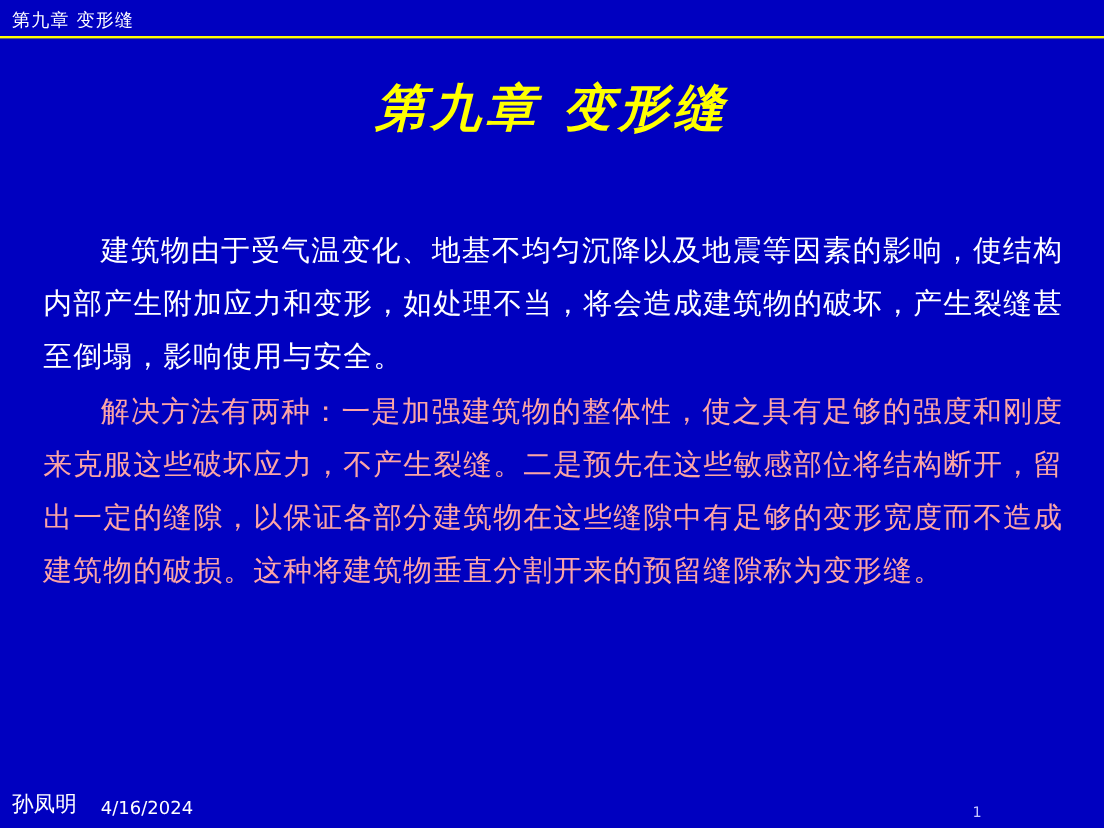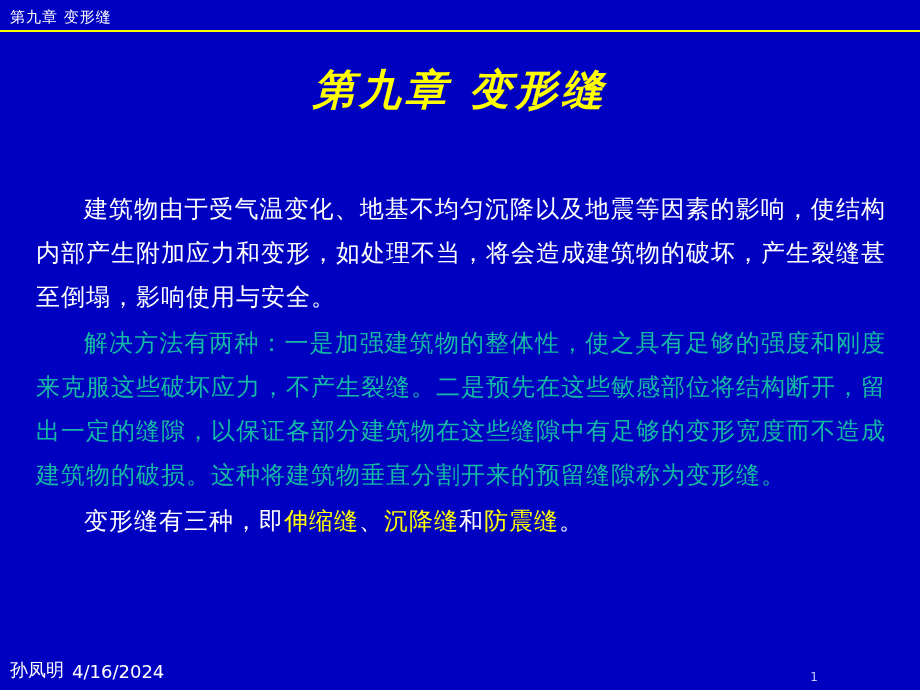--- a/index.html
+++ b/index.html
@@ -73,25 +73,25 @@
     position: absolute;
     left: 10px;
     bottom: 8px;
     color: #FFFFFF;
     font-family: "DejaVu Serif", serif;
     font-size: 18px;
     white-space: nowrap;
   }
   .footer-date {
     position: absolute;
-    left: 72px;
+    left: 84px;
     bottom: 8px;
     color: #FFFFFF;
     font-family: "DejaVu Sans", sans-serif;
-    font-size: 18px;
+    font-size: 15px;
     white-space: nowrap;
     text-align: center;
   }
   .footer-page {
     position: absolute;
     right: 12px;
     bottom: 6px;
     color: #C8C8FF;
     font-family: "DejaVu Sans", sans-serif;
     font-size: 12px;
@@ -102,21 +102,20 @@
 
 <div class="slide">
 
   <div class="header">第九章  变形缝</div>
   <div class="header-rule"></div>
 
   <div class="title">第九章  变形缝</div>
 
   <div class="body-text">
     <p class="para" id="para-1"><span style="color: rgb(255, 255, 255);">建筑物由于受气温变化、地基不均匀沉降以及地震等因素的影响，使结构内部产生附加应力和变形，如处理不当，将会造成建筑物的破坏，产生裂缝甚至倒塌，影响使用与安全。</span></p>
-    <p class="para" id="para-2"><span style="color: #14b8a6;">解决方法有两种：一是加强建筑物的整体性，使之具有足够的强度和刚度来克服这些破坏应力，不产生裂缝。二是预先在这些敏感部位将结构断开，留出一定的缝隙，以保证各部分建筑物在这些缝隙中有足够的变形宽度而不造成建筑物的破损。这种将建筑物垂直分割开来的预留缝隙称为变形缝。</span></p>
-    <p class="para" id="para-3"><span style="color: rgb(255, 255, 255);">变形缝有三种，即</span><span style="color: rgb(255, 255, 0);">伸缩缝</span><span style="color: rgb(255, 255, 255);">、</span><span style="color: rgb(255, 255, 0);">沉降缝</span><span style="color: rgb(255, 255, 255);">和</span><span style="color: rgb(255, 255, 0);">防震缝</span><span style="color: rgb(255, 255, 255);">。</span></p>
+    <p class="para" id="para-2"><span style="color: #fca5a5;">解决方法有两种：一是加强建筑物的整体性，使之具有足够的强度和刚度来克服这些破坏应力，不产生裂缝。二是预先在这些敏感部位将结构断开，留出一定的缝隙，以保证各部分建筑物在这些缝隙中有足够的变形宽度而不造成建筑物的破损。这种将建筑物垂直分割开来的预留缝隙称为变形缝。</span></p>
   </div>
 
   <div class="footer-name">孙凤明</div>
   <div class="footer-date">4/16/2024</div>
   <div class="footer-page">1</div>
 
 </div>
 
 </body></html>

